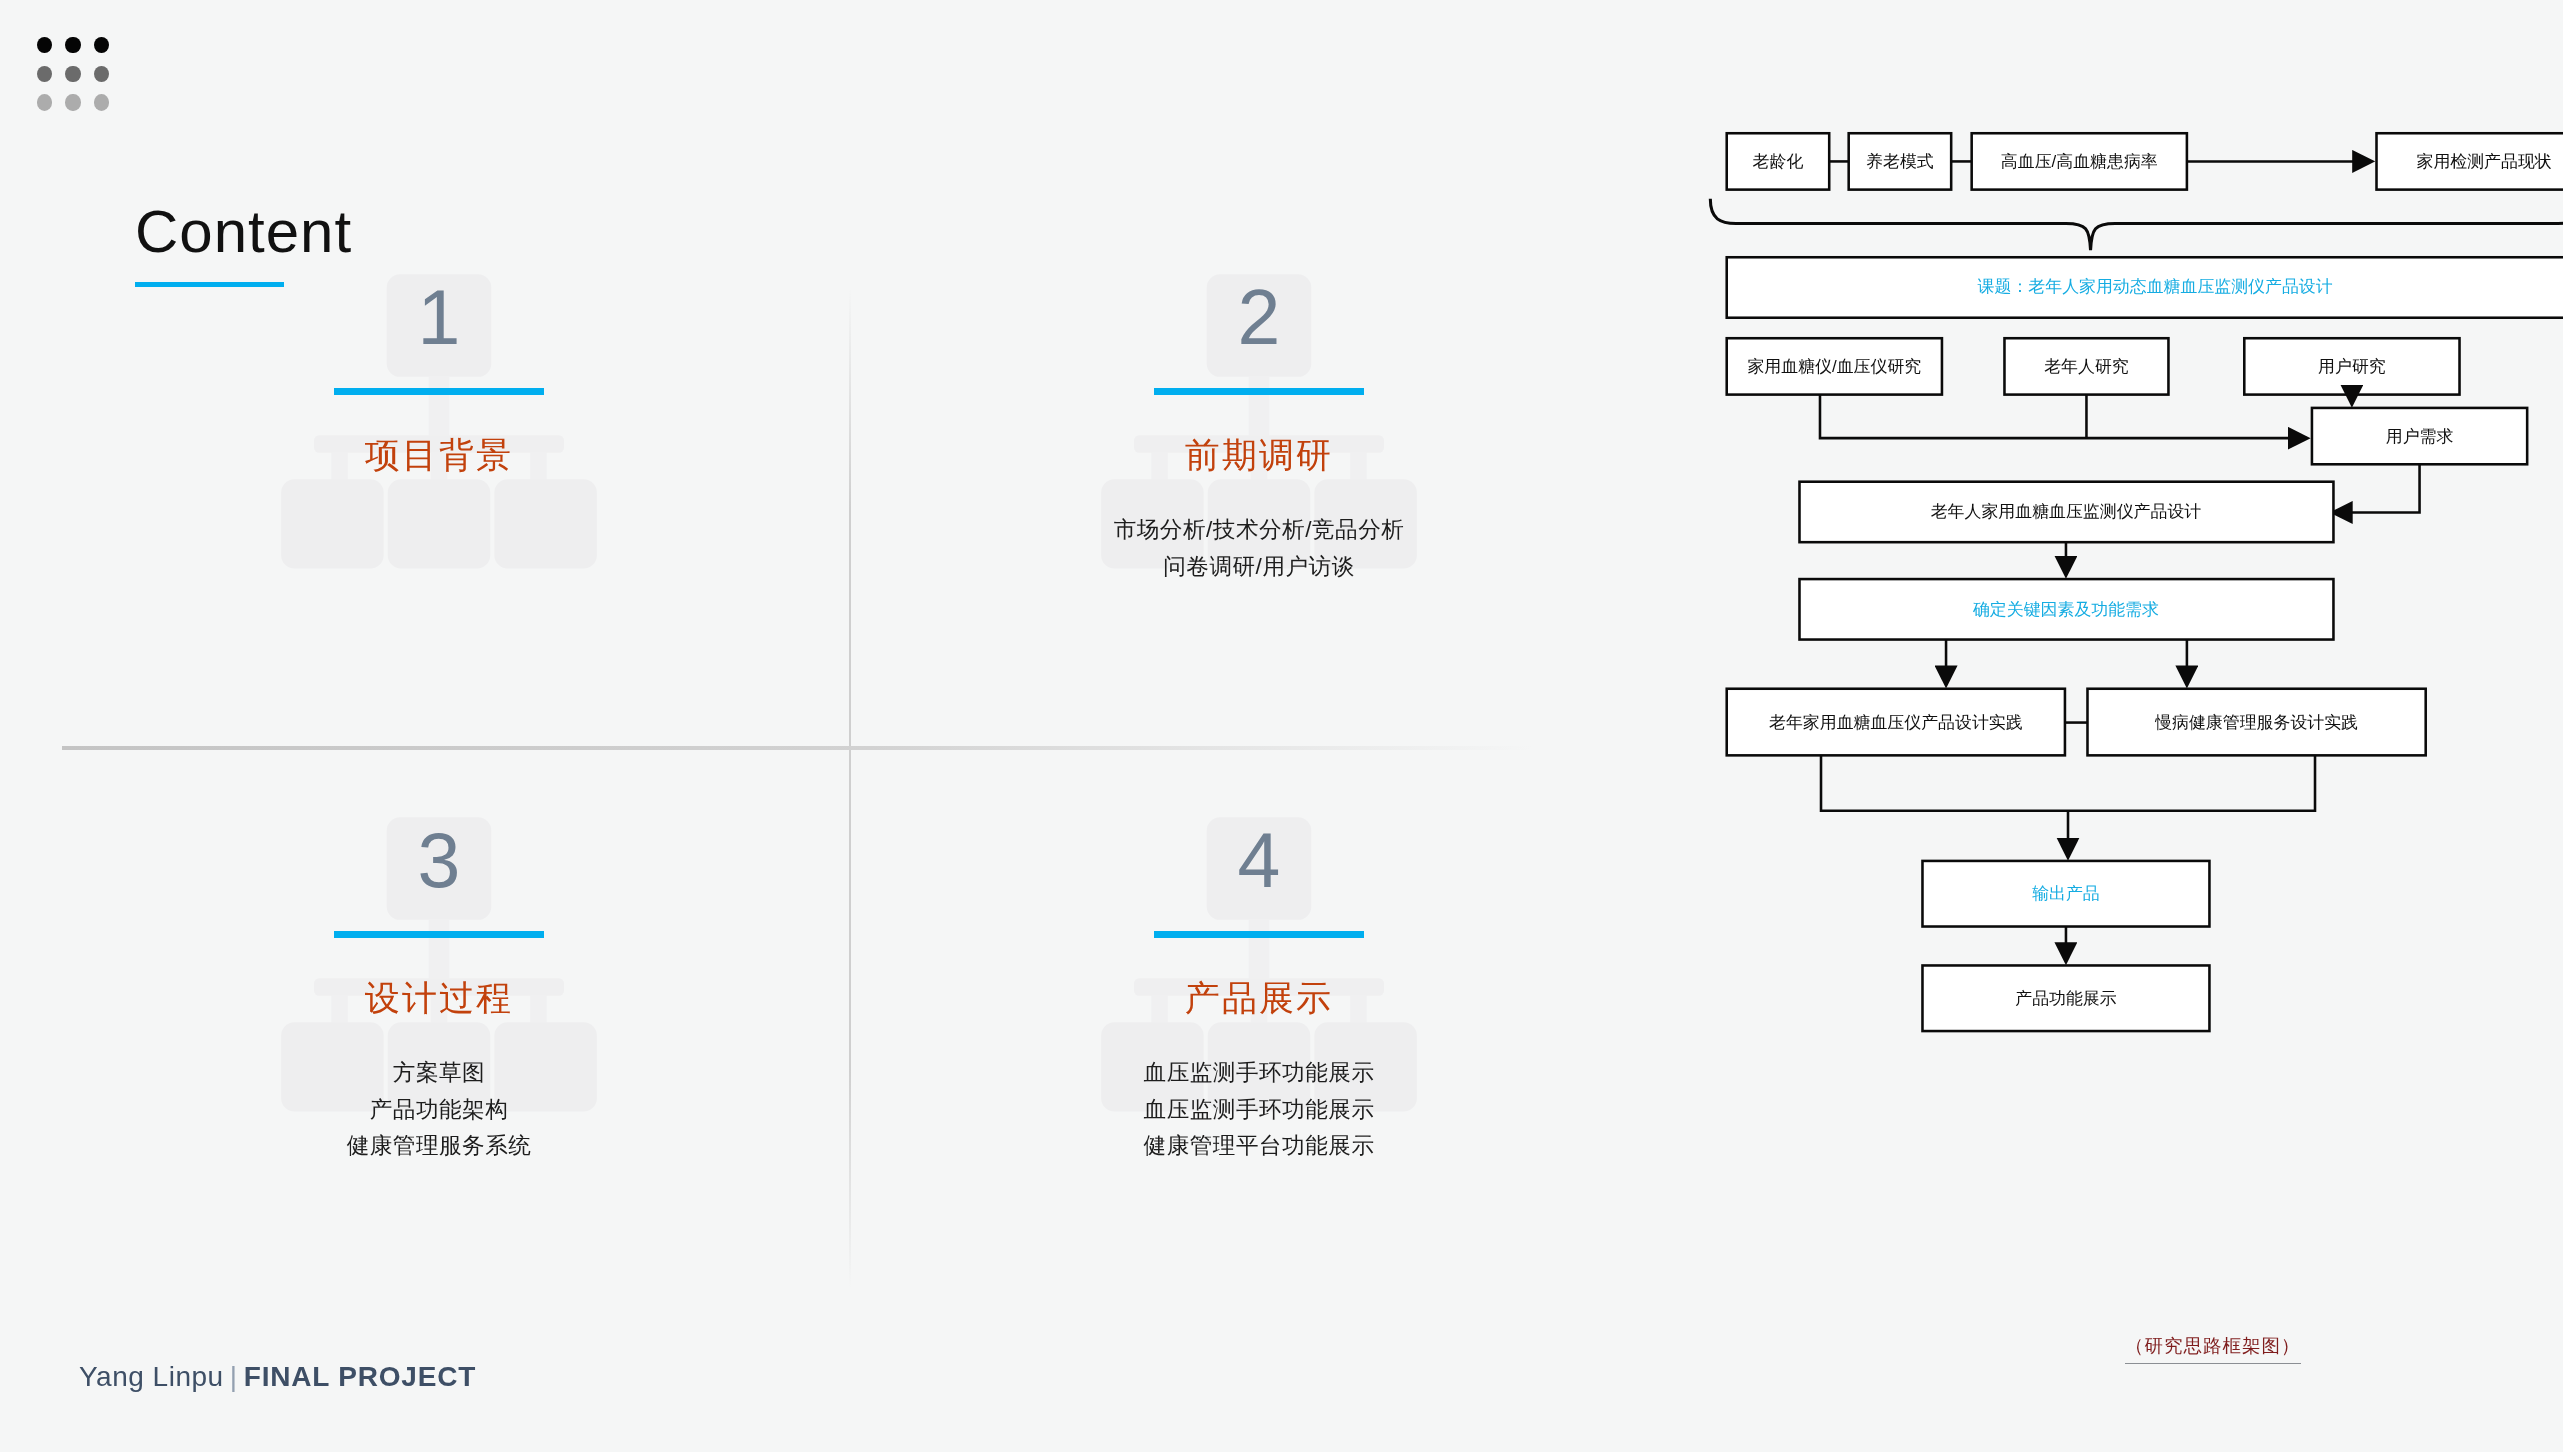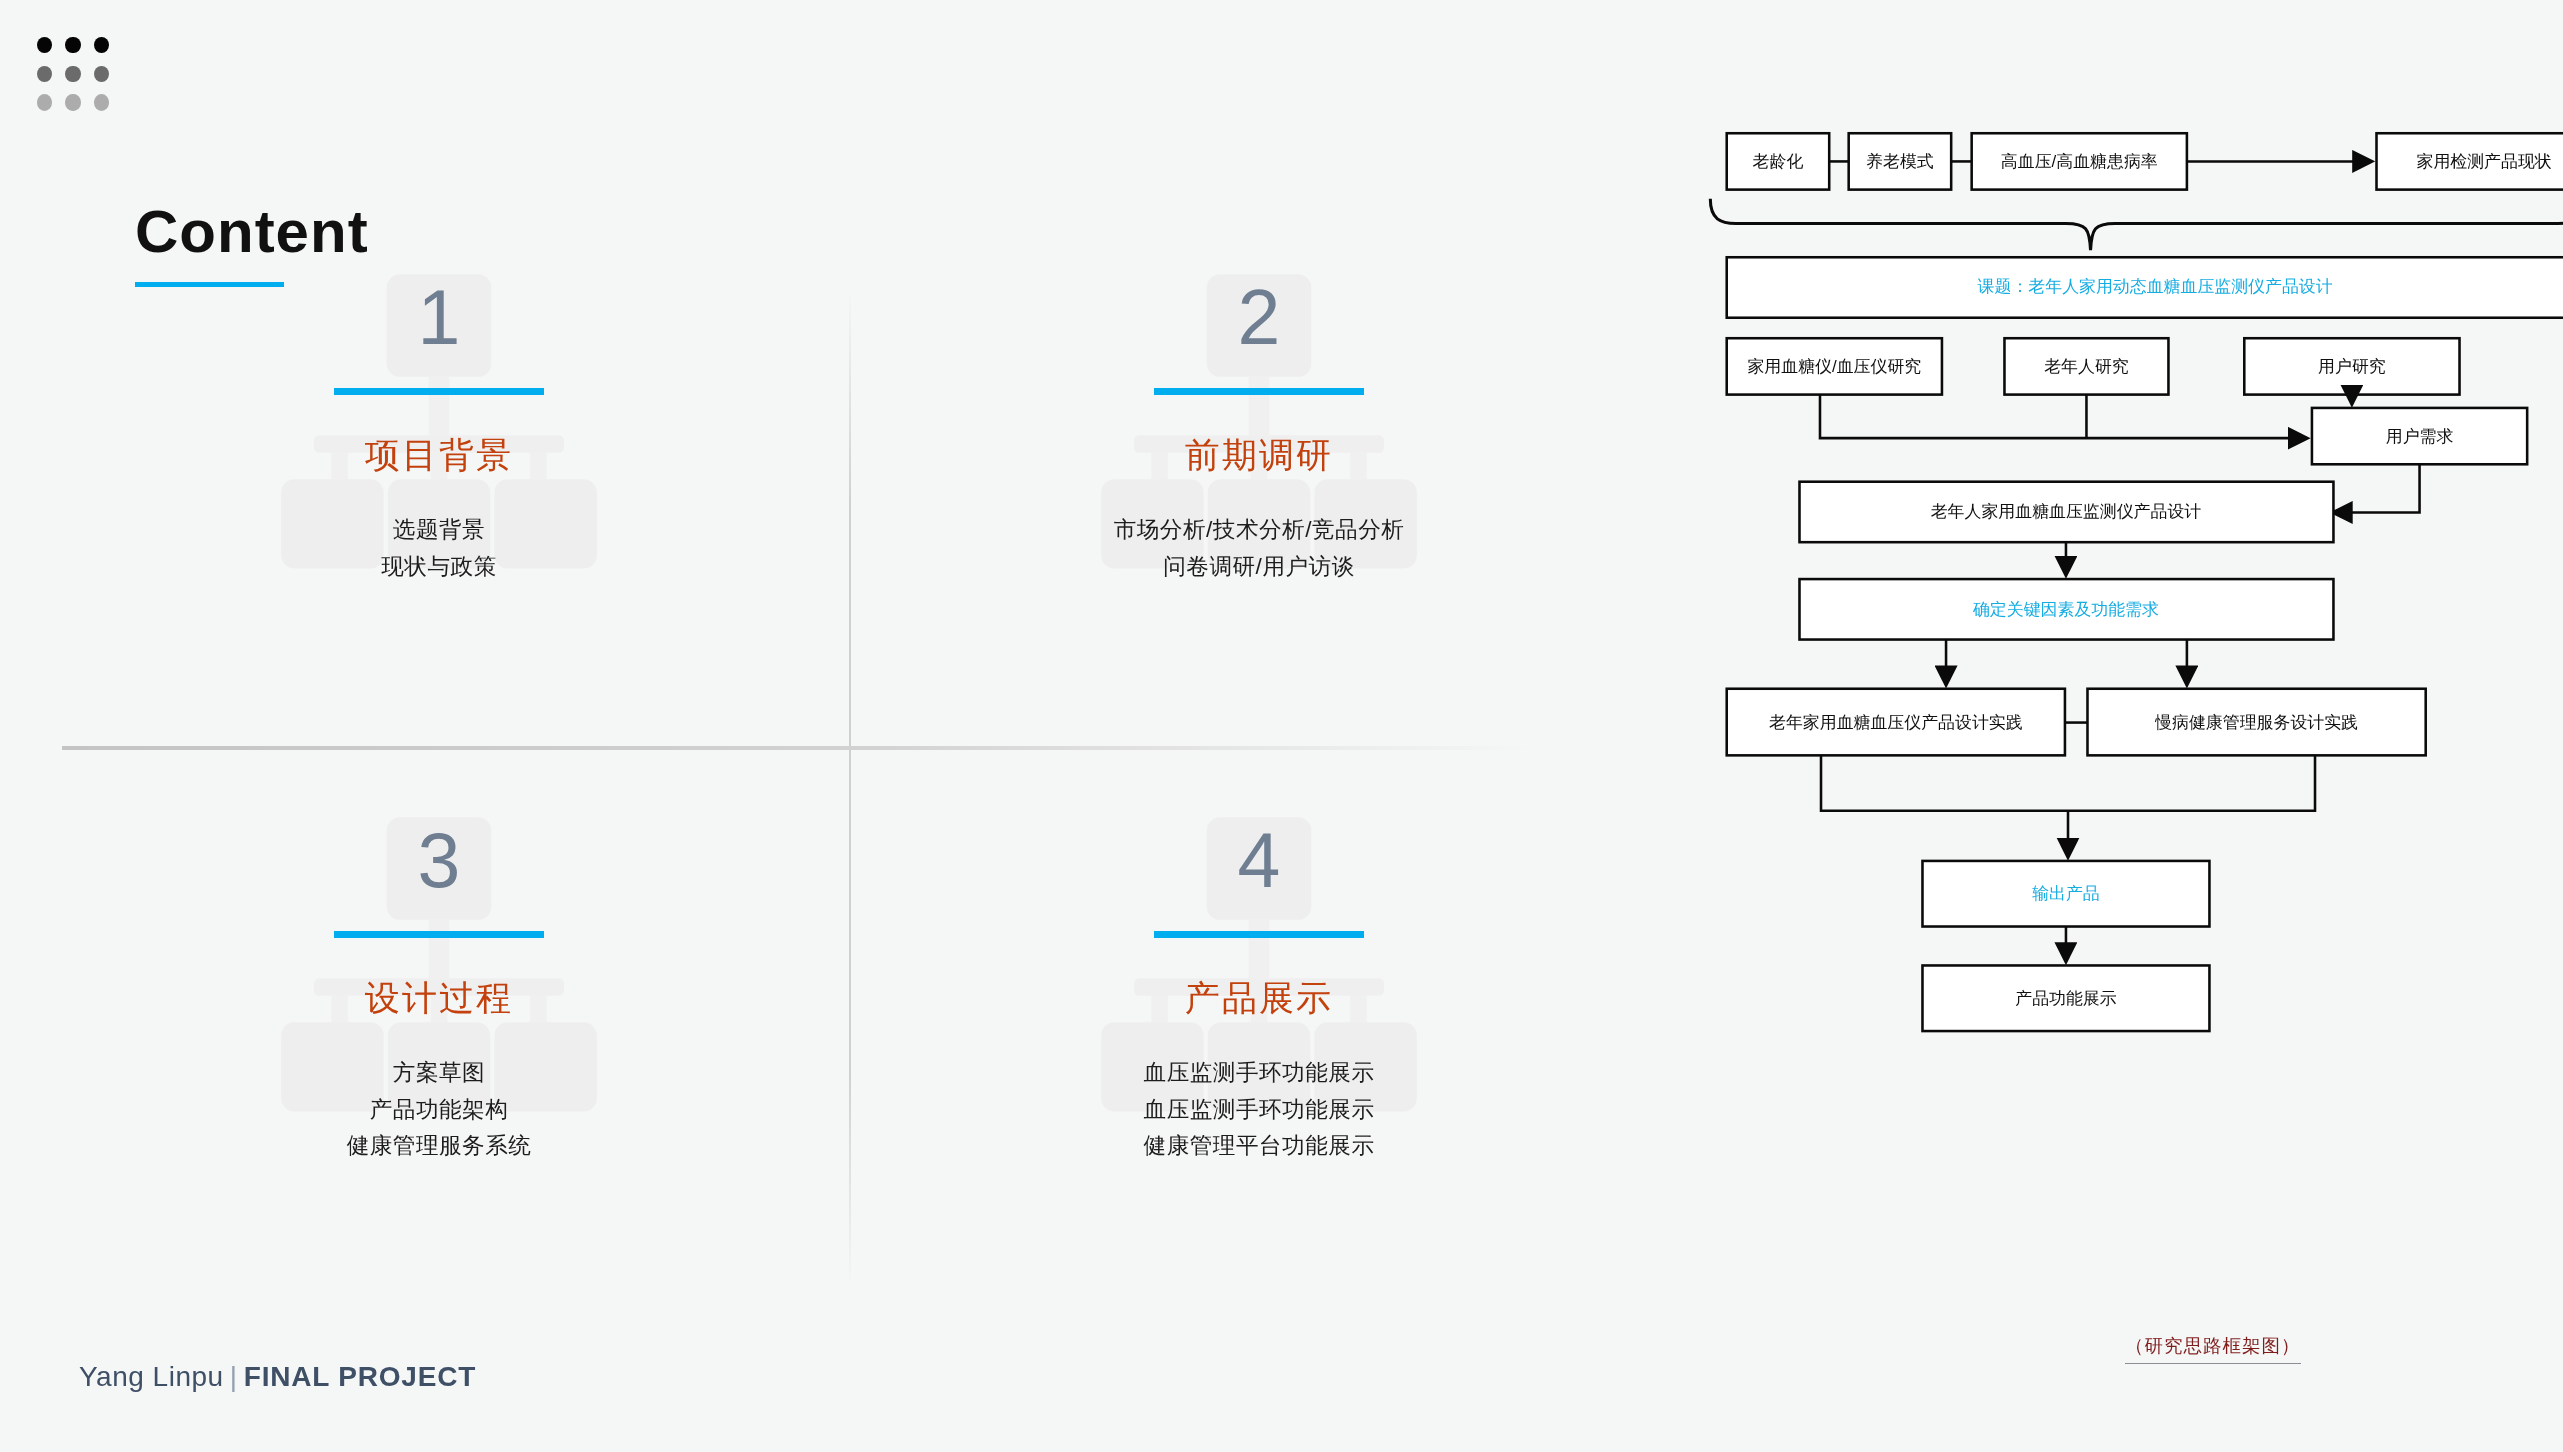--- a/index.html
+++ b/index.html
@@ -15,21 +15,21 @@
   .logo{position:absolute;left:37px;top:37px;width:72px;}
   .logo-row{display:flex;gap:13.3px;margin-bottom:12.3px;}
   .dot{width:16.4px;height:16.4px;border-radius:50%;}
   .dot.r1{background:#050505;}
   .dot.r2{background:#6b6b6b;}
   .dot.r3{background:#acacac;}
 
   
   .content-head{position:absolute;left:135px;top:202px;}
   .content-title{
-    font-size:60px;font-weight:700;color:#111;letter-spacing:1px;
+    font-size:60px;font-weight:400;color:#111;letter-spacing:1px;
     line-height:1.0;font-family:"Liberation Sans","DejaVu Sans",sans-serif;text-align:center;
   }
   .content-rule{width:149px;height:5.6px;background:#00aeef;margin-top:19.5px;}
 
   
   .quads{position:absolute;left:62px;top:267px;width:1497px;height:1041px;}
   .vline{position:absolute;left:787px;top:20.5px;width:2.1px;height:1000px;
          background:linear-gradient(to bottom,rgba(190,190,190,0) 0%,#cfcfcf 22%,#cfcfcf 78%,rgba(190,190,190,0) 100%);}
   .hline{position:absolute;left:0px;top:479px;width:1471px;height:3.6px;
          background:linear-gradient(to right,#c4c4c4 0%,#d2d2d2 55%,rgba(210,210,210,0) 100%);}
@@ -114,24 +114,20 @@
             <rect x="344" y="354" width="32" height="72" fill="#f0f0f1"></rect>
             <rect x="538" y="354" width="32" height="72" fill="#f0f0f1"></rect>
             <rect x="52" y="406" width="200" height="174" rx="26" fill="#eeeeef"></rect>
             <rect x="260" y="406" width="200" height="174" rx="26" fill="#eeeeef"></rect>
             <rect x="468" y="406" width="200" height="174" rx="26" fill="#eeeeef"></rect>
           </svg>
         </div>
         <div class="qnum">1</div>
         <div class="qbar"></div>
         <div class="qtitle">项目背景</div>
-        <div class="qsub">
-          <div>选题背景</div>
-          <div>现状与政策</div>
-        </div>
       </div>
     </div>
 
     <div class="quad q2">
       <div class="qinner">
         <div class="ghost">
           <svg viewBox="0 0 720 600" xmlns="http://www.w3.org/2000/svg">
             <rect x="258" y="6" width="204" height="200" rx="26" fill="#eeeeef"></rect>
             <rect x="340" y="206" width="40" height="128" fill="#f0f0f1"></rect>
             <rect x="116" y="320" width="488" height="34" rx="10" fill="#efeff0"></rect>

